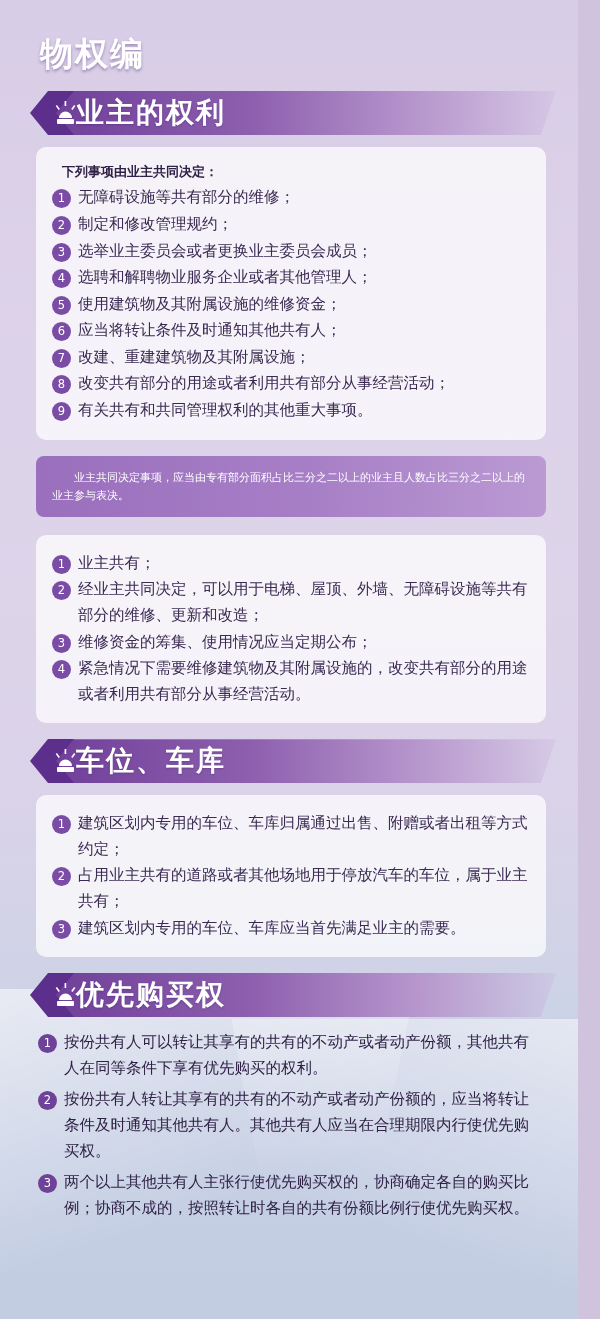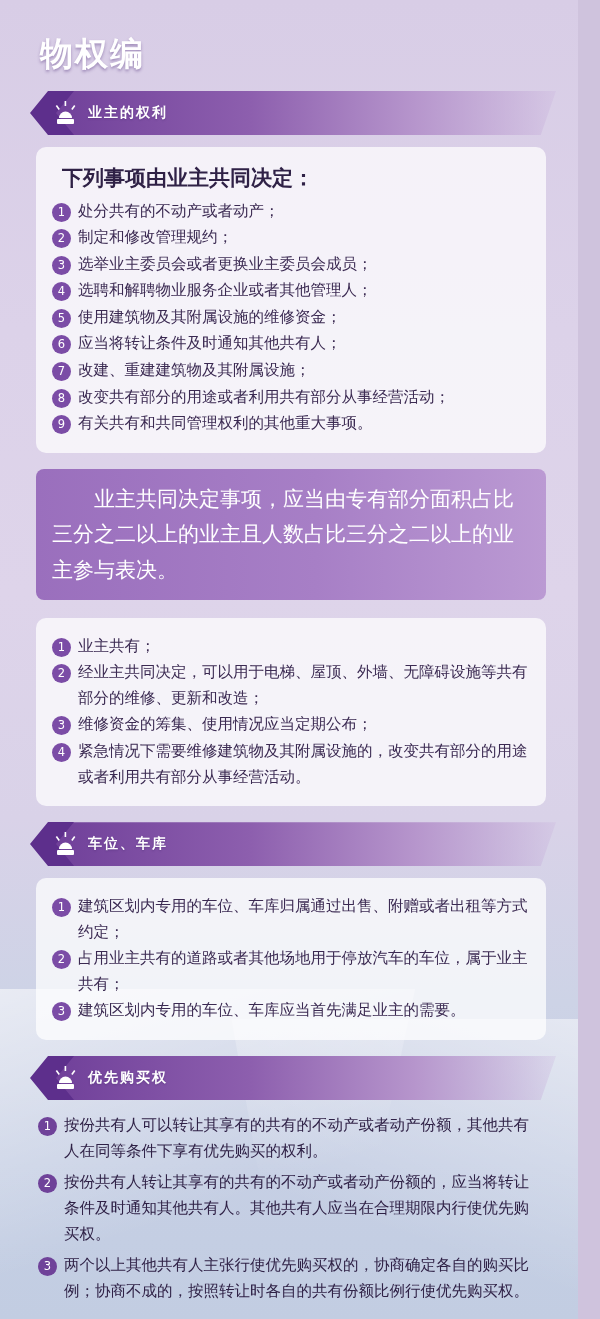--- a/index.html
+++ b/index.html
@@ -89,42 +89,42 @@
     top: 0;
     width: 62px;
     height: 44px;
     z-index: 2;
   }
   .banner-chev svg { display: block; }
   .banner-text {
     position: relative;
     z-index: 3;
     color: #ffffff;
-    font-size: 14px;
+    font-size: 28px;
     font-weight: bold;
     letter-spacing: 2px;
-    margin-left: 58px;
+    margin-left: 46px;
     text-shadow: 0 1px 2px rgba(70,40,110,0.4);
   }
   
   .card {
     background: rgba(255,255,255,0.72);
     border-radius: 10px;
     padding: 14px 16px 16px 16px;
     margin: 0 10px 16px 14px;
     box-sizing: border-box;
     color: #3b2a52;
     font-size: 15.5px;
     line-height: 1.65;
   }
   .card .lead {
     font-weight: bold;
     color: #2f2146;
     margin: 0 0 2px 10px;
-    font-size: 21px;
+    font-size: 13px;
   }
   .item {
     display: flex;
     align-items: flex-start;
     margin: 1px 0;
   }
   .num {
     flex: 0 0 auto;
     width: 19px;
     height: 19px;
@@ -140,21 +140,21 @@
   .itxt {
     flex: 1 1 auto;
   }
   
   .note {
     margin: 0 10px 18px 14px;
     padding: 12px 16px;
     border-radius: 8px;
     background: linear-gradient(90deg, #9a6fbd 0%, #a77fc6 55%, #bb9ad3 100%);
     color: #ffffff;
-    font-size: 21px;
+    font-size: 11px;
     line-height: 1.7;
     box-sizing: border-box;
   }
   .note .indent { text-indent: 2em; display: block; }
   
   .bare {
     margin: 0 14px 14px 16px;
     color: #2f2146;
     font-size: 15.5px;
     line-height: 1.7;
@@ -186,21 +186,21 @@
           </g>
         </svg>
       </div>
       <div class="banner-text">业主的权利</div>
     </div>
 
     <div class="card">
       <div class="lead">下列事项由业主共同决定：</div>
       <div class="item">
           <span class="num">1</span>
-          <span class="itxt">处分共有的不动产或者动产；</span>
+          <span class="itxt">无障碍设施等共有部分的维修；</span>
         </div>
       <div class="item">
           <span class="num">2</span>
           <span class="itxt">制定和修改管理规约；</span>
         </div>
       <div class="item">
           <span class="num">3</span>
           <span class="itxt">选举业主委员会或者更换业主委员会成员；</span>
         </div>
       <div class="item">

